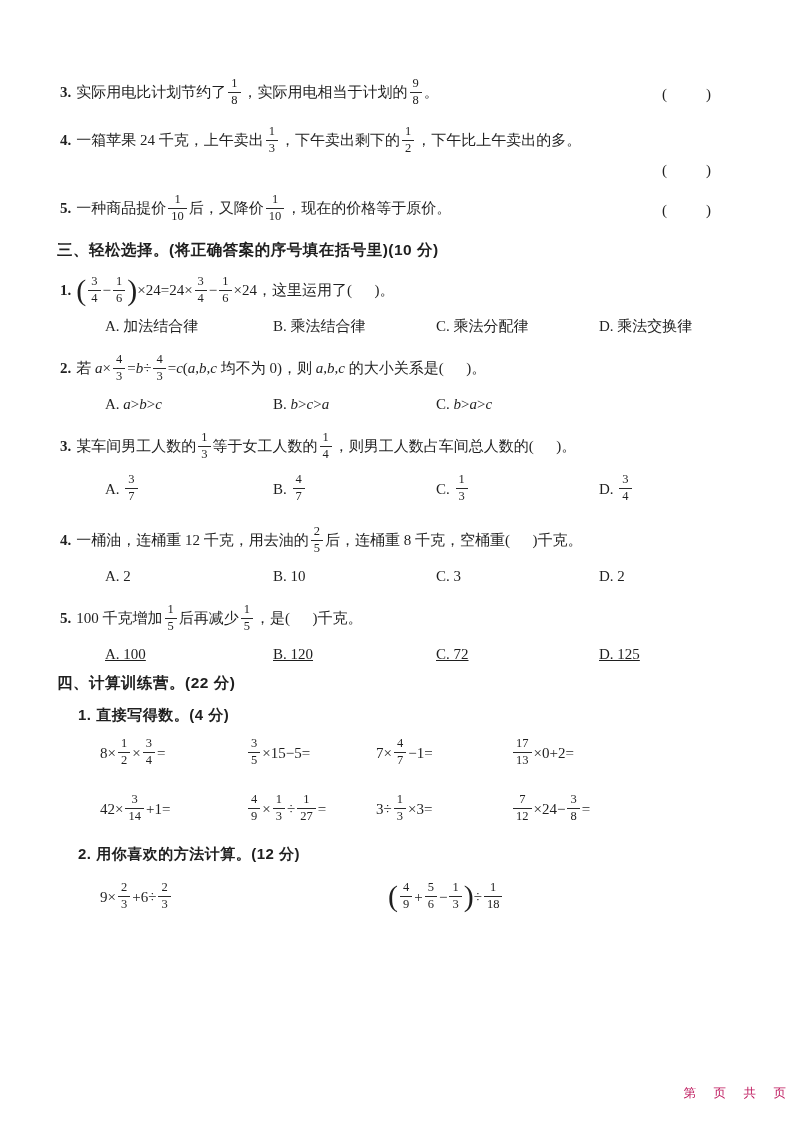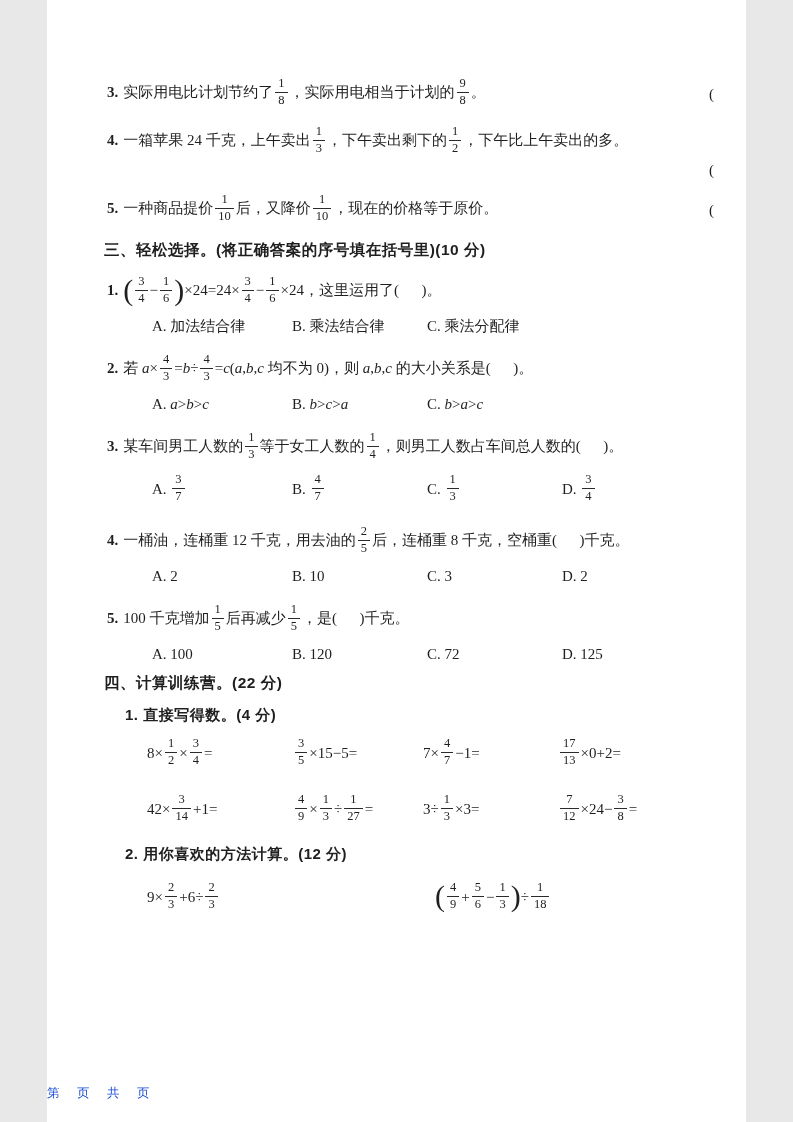--- a/index.html
+++ b/index.html
@@ -1,17 +1,17 @@
 <!DOCTYPE html>
 <html><head>
 <meta charset="utf-8">
 <style>
   html,body{margin:0;padding:0;background:#e8e8e8;}
   .page{
-    width:699px;height:1122px;background:#ffffff;position:relative;
+    width:793px;height:1122px;background:#ffffff;position:relative;
     margin:0 auto;color:#1f1f1f;
     font-family:"Liberation Serif","DejaVu Serif",serif;
     font-size:15px;overflow:hidden;
   }
   .content{position:absolute;left:60px;top:76px;width:652px;}
   
   .frac{display:inline-flex;flex-direction:column;align-items:center;
         vertical-align:middle;line-height:1.05;font-size:12.5px;
         margin:0 2px;position:relative;top:-2px;}
   .frac .num{padding:0 3px 1.5px;}
@@ -26,34 +26,34 @@
   .bracket{white-space:pre;letter-spacing:1px;}
   .bracket-line{text-align:right;margin:2px 0 10px;min-height:20px;}
   .qnum{font-weight:bold;margin-right:5px;}
   .section-heading{
     font-family:"Liberation Sans","DejaVu Sans",sans-serif;
     font-weight:bold;font-size:15.5px;margin:2px 0 12px -3px;
     letter-spacing:.5px;
   }
   .citem{margin-bottom:4px;min-height:38px;display:flex;align-items:center;}
   .opts{display:grid;grid-template-columns:140px 135px 135px 1fr;
-        margin:2px 0 14px 45px;align-items:center;min-height:22px;}
+        margin:2px 0 14px 45px;align-items:center;min-height:22px;gap:28px;}
   .opts.tall{min-height:38px;}
   .sub-label{
     font-family:"Liberation Sans","DejaVu Sans",sans-serif;
     font-weight:600;margin:6px 0 8px 18px;letter-spacing:.5px;
   }
   .calc-grid{display:grid;grid-template-columns:146px 130px 135px 1fr;
         margin:0 0 14px 40px;align-items:center;min-height:42px;}
   .method-grid{display:grid;grid-template-columns:288px 1fr;
         margin:6px 0 0 40px;align-items:center;min-height:52px;}
   .footer{
-    position:absolute;bottom:20px;left:0;width:100%;text-align:left;
+    position:absolute;bottom:20px;left:0;width:100%;text-align:right;
     font-family:"Liberation Sans","DejaVu Sans",sans-serif;
-    font-size:12.5px;letter-spacing:7px;color:#1d4ed8;
+    font-size:12.5px;letter-spacing:7px;color:#be185d;
   }
 </style>
 </head>
 <body>
 
 <div class="page">
   <div class="content">
 
     <div class="jrow">
       <span class="jtext"><span class="qnum">3.</span><span>实际用电比计划节约了<span class="frac">
@@ -106,20 +106,21 @@
               <span class="den">4</span>
             </span>−<span class="frac">
               <span class="num">1</span>
               <span class="den">6</span>
             </span>×24，这里运用了(&nbsp;&nbsp;&nbsp;&nbsp;&nbsp;&nbsp;)。</span></span>
     </div>
     <div class="opts">
       <span>A. 加法结合律</span>
       <span>B. 乘法结合律</span>
       <span>C. 乘法分配律</span>
+      <span>D. 乘法交换律</span>
     </div>
 
     <div class="citem">
       <span><span class="qnum">2.</span><span>若 <i>a</i>×<span class="frac">
               <span class="num">4</span>
               <span class="den">3</span>
             </span>=<i>b</i>÷<span class="frac">
               <span class="num">4</span>
               <span class="den">3</span>
             </span>=<i>c</i>(<i>a</i>,<i>b</i>,<i>c</i> 均不为 0)，则 <i>a</i>,<i>b</i>,<i>c</i> 的大小关系是(&nbsp;&nbsp;&nbsp;&nbsp;&nbsp;&nbsp;)。</span></span>
@@ -174,21 +175,21 @@
 
     <div class="citem">
       <span><span class="qnum">5.</span><span>100 千克增加<span class="frac">
               <span class="num">1</span>
               <span class="den">5</span>
             </span>后再减少<span class="frac">
               <span class="num">1</span>
               <span class="den">5</span>
             </span>，是(&nbsp;&nbsp;&nbsp;&nbsp;&nbsp;&nbsp;)千克。</span></span>
     </div>
-    <div class="opts" style="margin-bottom:8px;">
+    <div class="opts" style="margin-bottom:8px;text-decoration:underline;">
       <span>A. 100</span>
       <span>B. 120</span>
       <span>C. 72</span>
       <span>D. 125</span>
     </div>
 
     <div class="section-heading">四、计算训练营。(22 分)</div>
 
     <div class="sub-label">1. 直接写得数。(4 分)</div>
 

